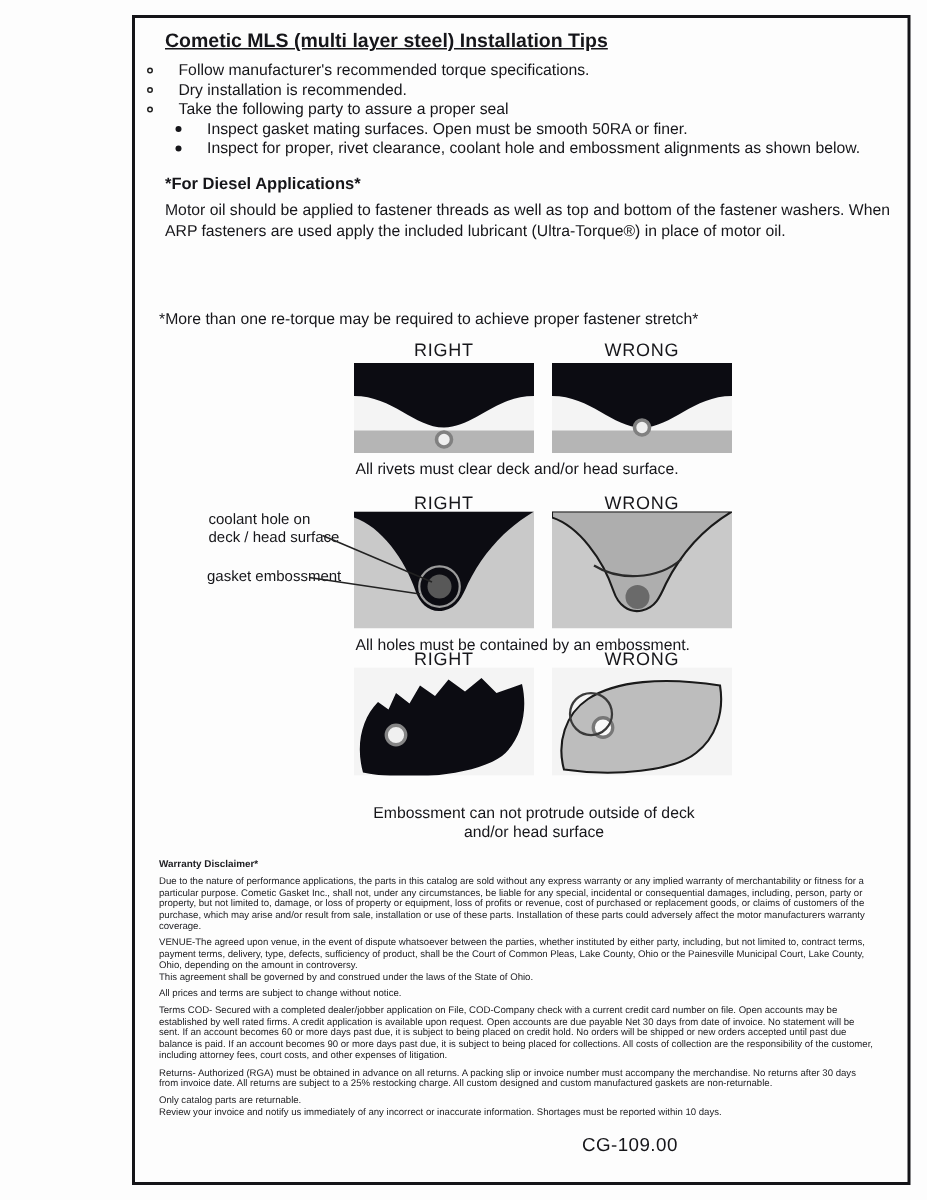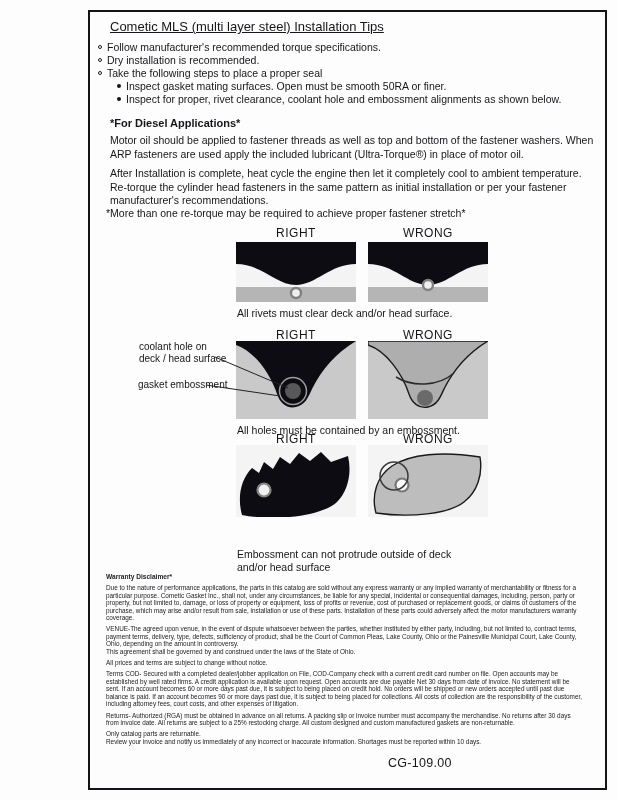--- a/index.html
+++ b/index.html
@@ -4,22 +4,22 @@
 <style>
   * { margin:0; padding:0; box-sizing:border-box; }
   html,body { background:#ffffff; }
   .page {
     position:relative; width:618px; height:800px;
     background:#fdfdfd; color:#16161a; overflow:hidden;
     font-family:"Liberation Sans","DejaVu Sans",sans-serif;
   }
   .abs { position:absolute; }
   .frame { border:2px solid #141418; }
-  .title { font-size:13px; font-weight:normal; text-decoration:underline; white-space:nowrap;text-align:right; }
-  .trow { display:flex; align-items:flex-start; gap:5px; height:13px; font-size:10.5px; line-height:12px; }
+  .title { font-size:13px; font-weight:bold; text-decoration:underline; white-space:nowrap;text-align:right; }
+  .trow { display:flex; align-items:flex-start; gap:17px; height:13px; font-size:10.5px; line-height:12px; }
   .trow.sub { margin-left:19px; }
   .dot-open { flex:0 0 auto; width:4px; height:4px; margin-top:4px; border:1px solid #222; border-radius:50%; }
   .dot-fill { flex:0 0 auto; width:4px; height:4px; margin-top:4px; background:#16161a; border-radius:50%; }
   .h-bold { font-size:11px; font-weight:bold;text-align:center; }
   .para { font-size:10.5px; line-height:13.5px; }
   .rw-label { width:120px; text-align:center; font-size:12px; letter-spacing:0.5px; }
   .caption { font-size:10.5px; line-height:12.5px; }
   .callout { font-size:10px; line-height:11.5px; }
   .pre { white-space:pre-line; }
   .disc { width:476px; font-size:6.4px; line-height:7.4px; color:#1c1c20; }
@@ -42,35 +42,34 @@
     <div class="trow">
       <span class="dot-open"></span>
       <span>Follow manufacturer's recommended torque specifications.</span>
     </div>
     <div class="trow">
       <span class="dot-open"></span>
       <span>Dry installation is recommended.</span>
     </div>
     <div class="trow">
       <span class="dot-open"></span>
-      <span>Take the following steps to place a proper seal</span>
+      <span>Take the following party to assure a proper seal</span>
     </div>
     <div class="trow sub">
       <span class="dot-fill"></span>
       <span>Inspect gasket mating surfaces.  Open must be smooth 50RA or finer.</span>
     </div>
     <div class="trow sub">
       <span class="dot-fill"></span>
       <span>Inspect for proper, rivet clearance, coolant hole and embossment alignments as shown below.</span>
     </div>
   </div>
 
   <h2 class="abs h-bold" style="left:110px;top:117px;">*For Diesel Applications*</h2>
   <p class="abs para" style="left:110px;top:134px;width:488px;">Motor oil should be applied to fastener threads as well as top and bottom of the fastener washers. When ARP fasteners are used apply the included lubricant (Ultra-Torque®) in place of motor oil.</p>
-  <p class="abs para" style="left:110px;top:167px;width:488px;">After Installation is complete, heat cycle the engine then let it completely cool to ambient temperature. Re-torque the cylinder head fasteners in the same pattern as initial installation or per your fastener manufacturer's recommendations.</p>
   <p class="abs para" style="left:106px;top:207px;width:488px;">*More than one re-torque may be required to achieve proper fastener stretch*</p>
 
   <div class="abs rw-label" style="left:236px;top:226px;">RIGHT</div>
   <div class="abs rw-label" style="left:368px;top:226px;">WRONG</div>
 
   <svg class="abs" style="left:236px;top:242px;" width="120" height="60">
     <rect width="120" height="60" fill="#f4f4f4"></rect>
     <rect y="45" width="120" height="15" fill="#b5b5b5"></rect>
     <path d="M0,0 H120 V22 C94,22 80,43 60,43 C40,43 26,22 0,22 Z" fill="#0c0c12"></path>
     <circle cx="60" cy="51" r="5" fill="#efefef" stroke="#808080" stroke-width="2.4"></circle>
@@ -117,21 +116,21 @@
     <circle cx="28" cy="45" r="6.5" fill="#f0f0f0" stroke="#858585" stroke-width="2.2"></circle>
   </svg>
 
   <svg class="abs" style="left:368px;top:445px;" width="120" height="72">
     <rect width="120" height="72" fill="#f4f4f4"></rect>
     <path d="M8,68 C3,50 9,31 24,21 C42,9 74,6 112,12 C115,30 109,47 96,57 C81,69 42,73 8,68 Z" fill="#bdbdbd" stroke="#1a1a1a" stroke-width="1.4"></path>
     <circle cx="34" cy="40" r="6.5" fill="#fafafa" stroke="#777777" stroke-width="2.2"></circle>
     <circle cx="26" cy="31" r="14" fill="none" stroke="#3a3a3a" stroke-width="1.5"></circle>
   </svg>
 
-  <p class="abs caption" style="left:237px;top:548px;width:238px;">Embossment can not protrude outside of deck and/or head surface</p>
+  <p class="abs caption" style="left:237px;top:536px;width:238px;text-align:center;">Embossment can not protrude outside of deck and/or head surface</p>
 
   <svg class="abs" style="left:0;top:0;pointer-events:none;" width="618" height="800">
     <line x1="215" y1="357" x2="288" y2="388" stroke="#222222" stroke-width="1"></line>
     <line x1="206" y1="385" x2="280" y2="396" stroke="#222222" stroke-width="1"></line>
   </svg>
 
   <div class="abs disc" style="left:106px;top:573px;">
     <h3>Warranty Disclaimer*</h3>
     <p>Due to the nature of performance applications, the parts in this catalog are sold without any express warranty or any implied warranty of merchantability or fitness for a particular purpose.  Cometic Gasket Inc., shall not, under any circumstances, be liable for any special, incidental or consequential damages, including, person, party or property, but not limited to, damage, or loss of property or equipment, loss of profits or revenue, cost of purchased or replacement goods, or claims of customers of the purchase, which may arise and/or result from sale, installation or use of these parts.  Installation of these parts could adversely affect the motor manufacturers warranty coverage.</p>
     <p>VENUE-The agreed upon venue, in the event of dispute whatsoever between the parties, whether instituted by either party, including, but not limited to, contract terms, payment terms, delivery, type, defects, sufficiency of product, shall be the Court of Common Pleas, Lake County, Ohio or the Painesville Municipal Court, Lake County, Ohio, depending on the amount in controversy.</p>

